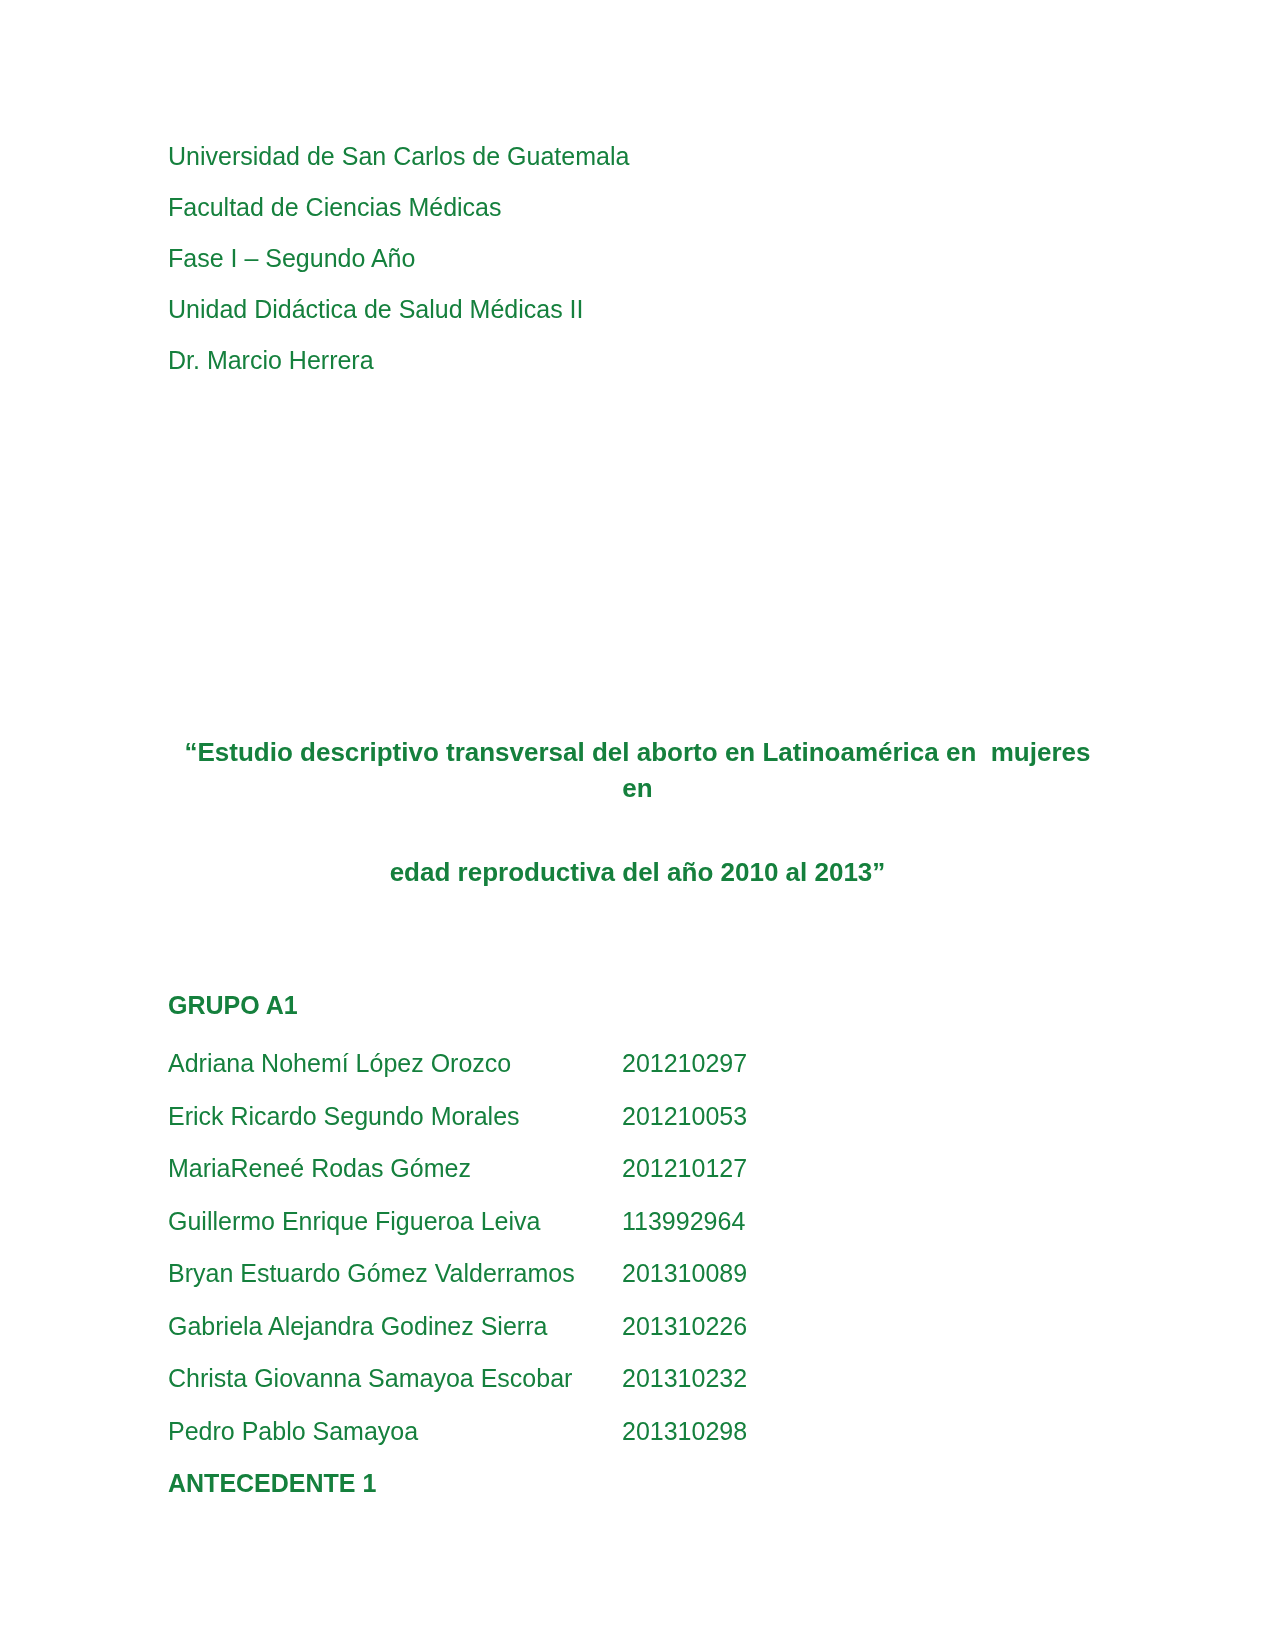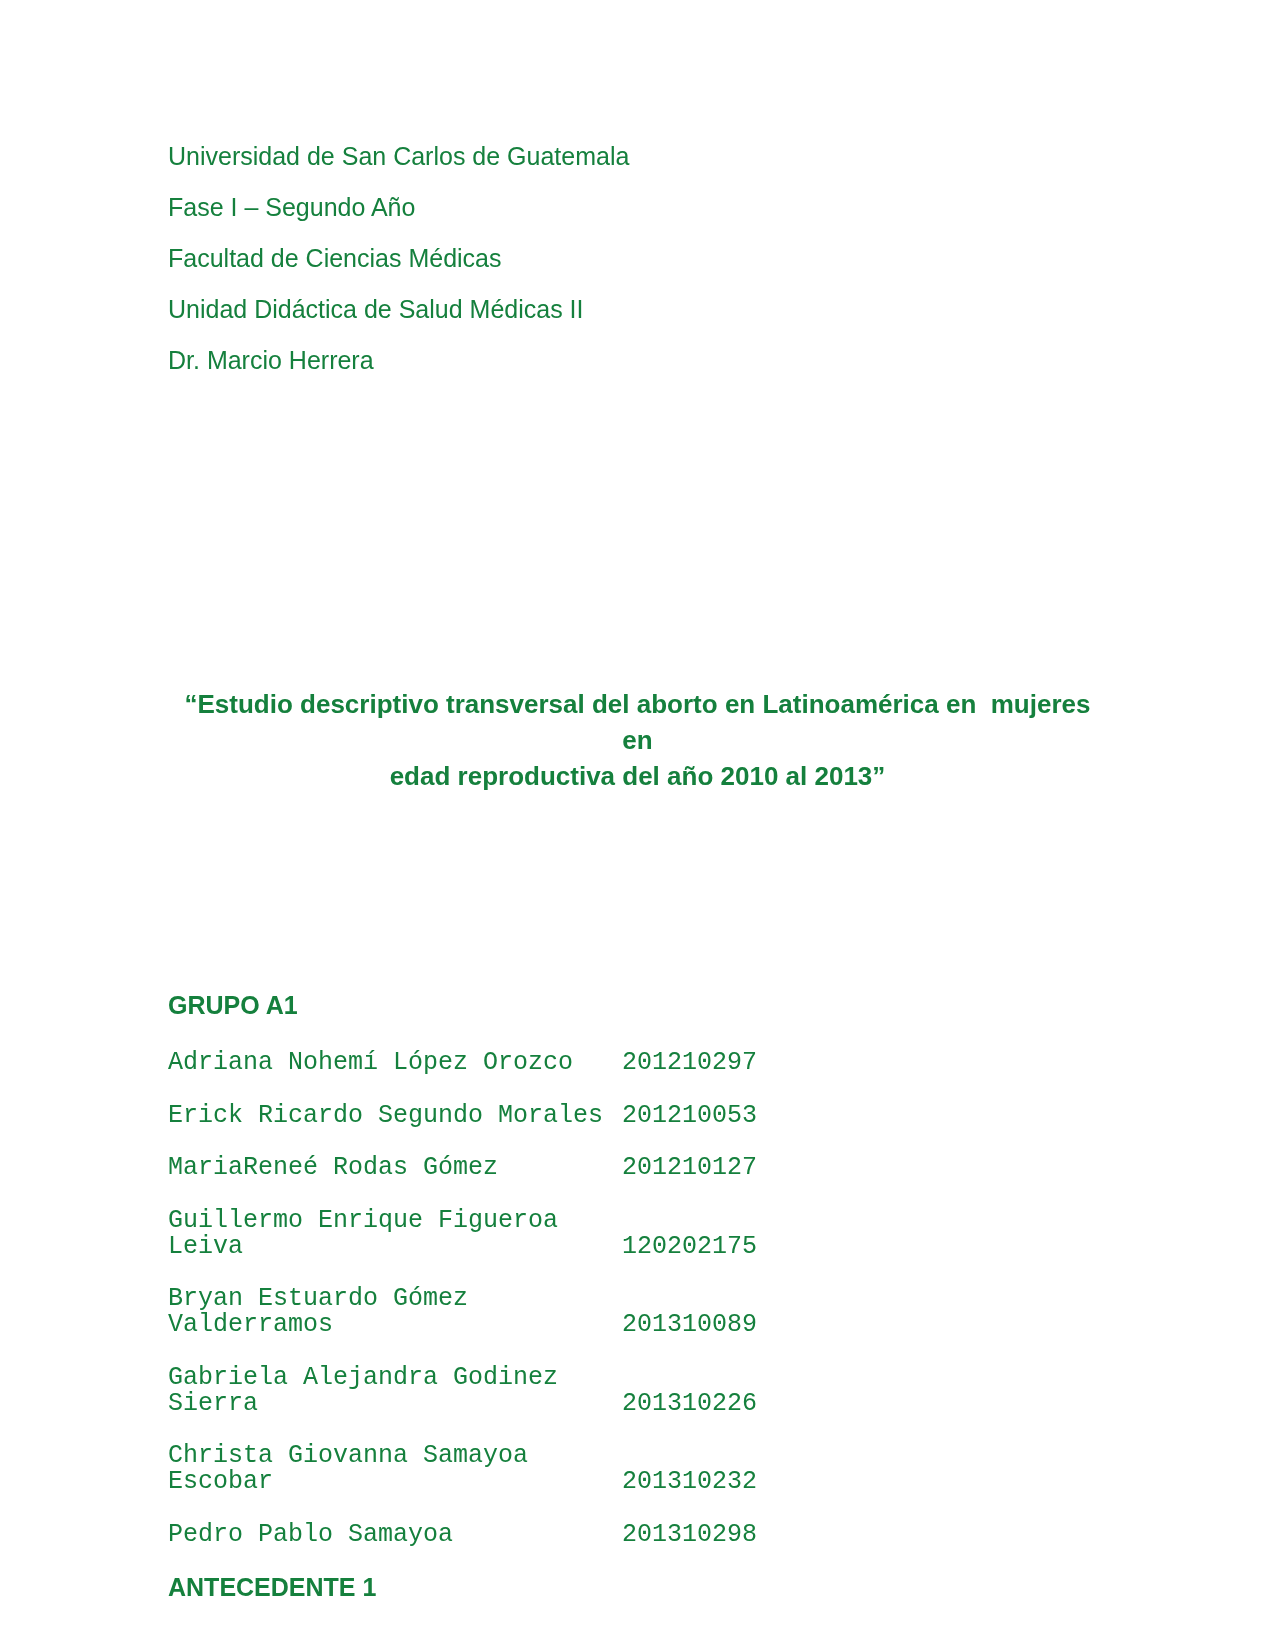--- a/index.html
+++ b/index.html
@@ -35,38 +35,38 @@
     left: 168px;
     right: 168px;
     top: 686px;
     text-align: center;
     font-weight: bold;
     font-size: 26px;
     line-height: 36px;
   }
   .doc-title .title-line {
     white-space: pre-wrap;
+    margin-top: 48px;
   }
   .group-block {
     position: absolute;
     left: 168px;
     right: 112px;
     top: 992px;
   }
   .group-heading {
     font-weight: bold;
     line-height: 26px;
     margin: 0 0 32px 0;
   }
   .member-row {
     display: flex;
-    align-items: flex-end;
+    align-items: center;
     line-height: 26px;
     margin: 0 0 26.5px 0;
-    font-family: Liberation Mono, monospace;
   }
   .member-name {
     flex: none;
     width: 454px;
     white-space: pre-wrap;
   }
   .member-carnet {
     flex: none;
     white-space: pre-wrap;
   }
@@ -76,22 +76,22 @@
     margin: 8px 0 16px 0;
   }
 </style>
 </head>
 <body>
 
 <div class="doc-page">
 
   <div class="doc-header">
     <p>Universidad de San Carlos de Guatemala</p>
+    <p>Facultad de Ciencias Médicas</p>
     <p>Fase I – Segundo Año</p>
-    <p>Facultad de Ciencias Médicas</p>
     <p>Unidad Didáctica de Salud Médicas II</p>
     <p>Dr. Marcio Herrera</p>
   </div>
 
   <div class="doc-title">
     <div class="title-line">“Estudio descriptivo transversal del aborto en Latinoamérica en  mujeres en</div>
     <div class="title-line">edad reproductiva del año 2010 al 2013”</div>
   </div>
 
   <div class="group-block">
@@ -104,21 +104,21 @@
     <div class="member-row">
       <span class="member-name">Erick Ricardo Segundo Morales</span>
       <span class="member-carnet">201210053</span>
     </div>
     <div class="member-row">
       <span class="member-name">MariaReneé Rodas Gómez</span>
       <span class="member-carnet">201210127</span>
     </div>
     <div class="member-row">
       <span class="member-name">Guillermo Enrique Figueroa Leiva</span>
-      <span class="member-carnet">120202175</span>
+      <span class="member-carnet">113992964</span>
     </div>
     <div class="member-row">
       <span class="member-name">Bryan Estuardo Gómez Valderramos</span>
       <span class="member-carnet">201310089</span>
     </div>
     <div class="member-row">
       <span class="member-name">Gabriela Alejandra Godinez Sierra</span>
       <span class="member-carnet">201310226</span>
     </div>
     <div class="member-row">

